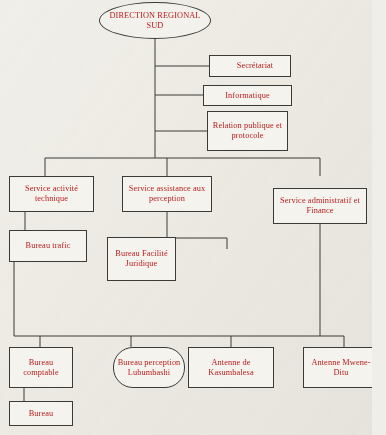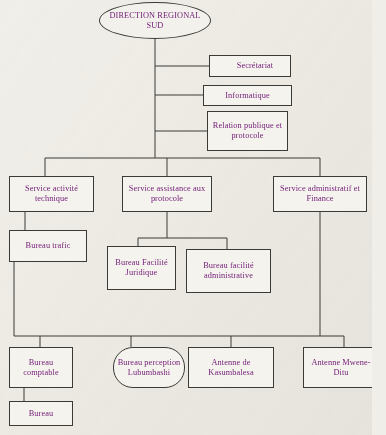--- a/index.html
+++ b/index.html
@@ -7,21 +7,21 @@
     padding: 0;
     background: #efeee9;
   }
   #page {
     position: relative;
     width: 372px;
     height: 435px;
     background: #f1efe9;
     overflow: hidden;
     font-family: "Liberation Serif", serif;
-    color: #701a75;
+    color: #b91c1c;
   }
   
   #page::after {
     content: "";
     position: absolute;
     inset: 0;
     pointer-events: none;
     background: linear-gradient(125deg, rgba(255,255,255,0.25), rgba(190,188,178,0.18));
     mix-blend-mode: multiply;
   }
@@ -111,38 +111,35 @@
 
   <div class="node" style="left:207px; top:111px; width:81px; height:40px;">
     <span>Relation publique et protocole</span>
   </div>
 
   <div class="node" style="left:9px; top:176px; width:85px; height:36px;font-family:Liberation Serif, serif;">
     <span>Service activité technique</span>
   </div>
 
   <div class="node" style="left:122px; top:176px; width:90px; height:36px;">
-    <span>Service assistance aux protocole</span>
+    <span>Service assistance aux perception</span>
   </div>
 
-  <div class="node" style="left:273px; top:176px; width:94px; height:36px;justify-content:center;">
+  <div class="node" style="left:273px; top:188px; width:94px; height:36px;justify-content:center;">
     <span>Service administratif et Finance</span>
   </div>
 
   <div class="node" style="left:9px; top:230px; width:78px; height:32px;">
     <span>Bureau trafic</span>
   </div>
 
-  <div class="node" style="left:107px; top:246px; width:69px; height:44px;">
+  <div class="node" style="left:107px; top:237px; width:69px; height:44px;">
     <span>Bureau Facilité Juridique</span>
   </div>
 
-  <div class="node" style="left:186px; top:249px; width:85px; height:44px;">
-    <span>Bureau facilité administrative</span>
-  </div>
 
   <div class="node" style="left:9px; top:347px; width:64px; height:41px;">
     <span>Bureau comptable</span>
   </div>
 
   <div class="node" style="left:113px; top:347px; width:72px; height:41px;border-radius:20px;">
     <span>Bureau perception Lubumbashi</span>
   </div>
 
   <div class="node" style="left:188px; top:347px; width:86px; height:41px;">

